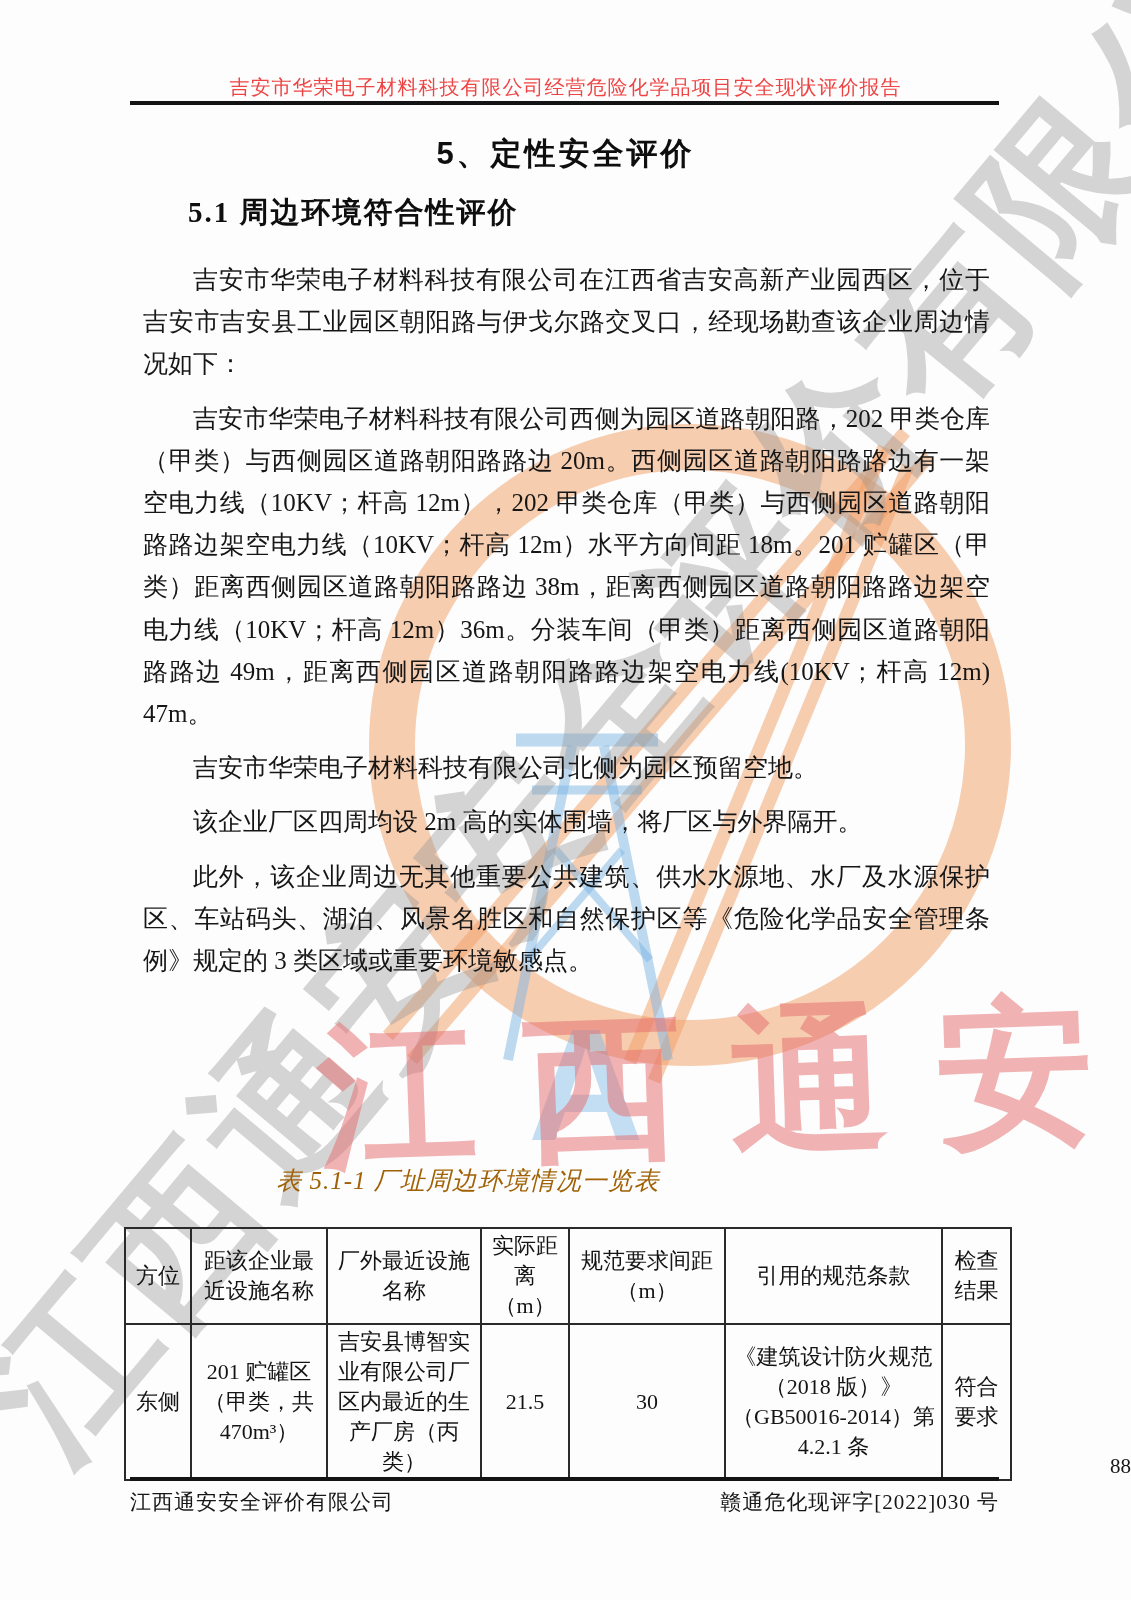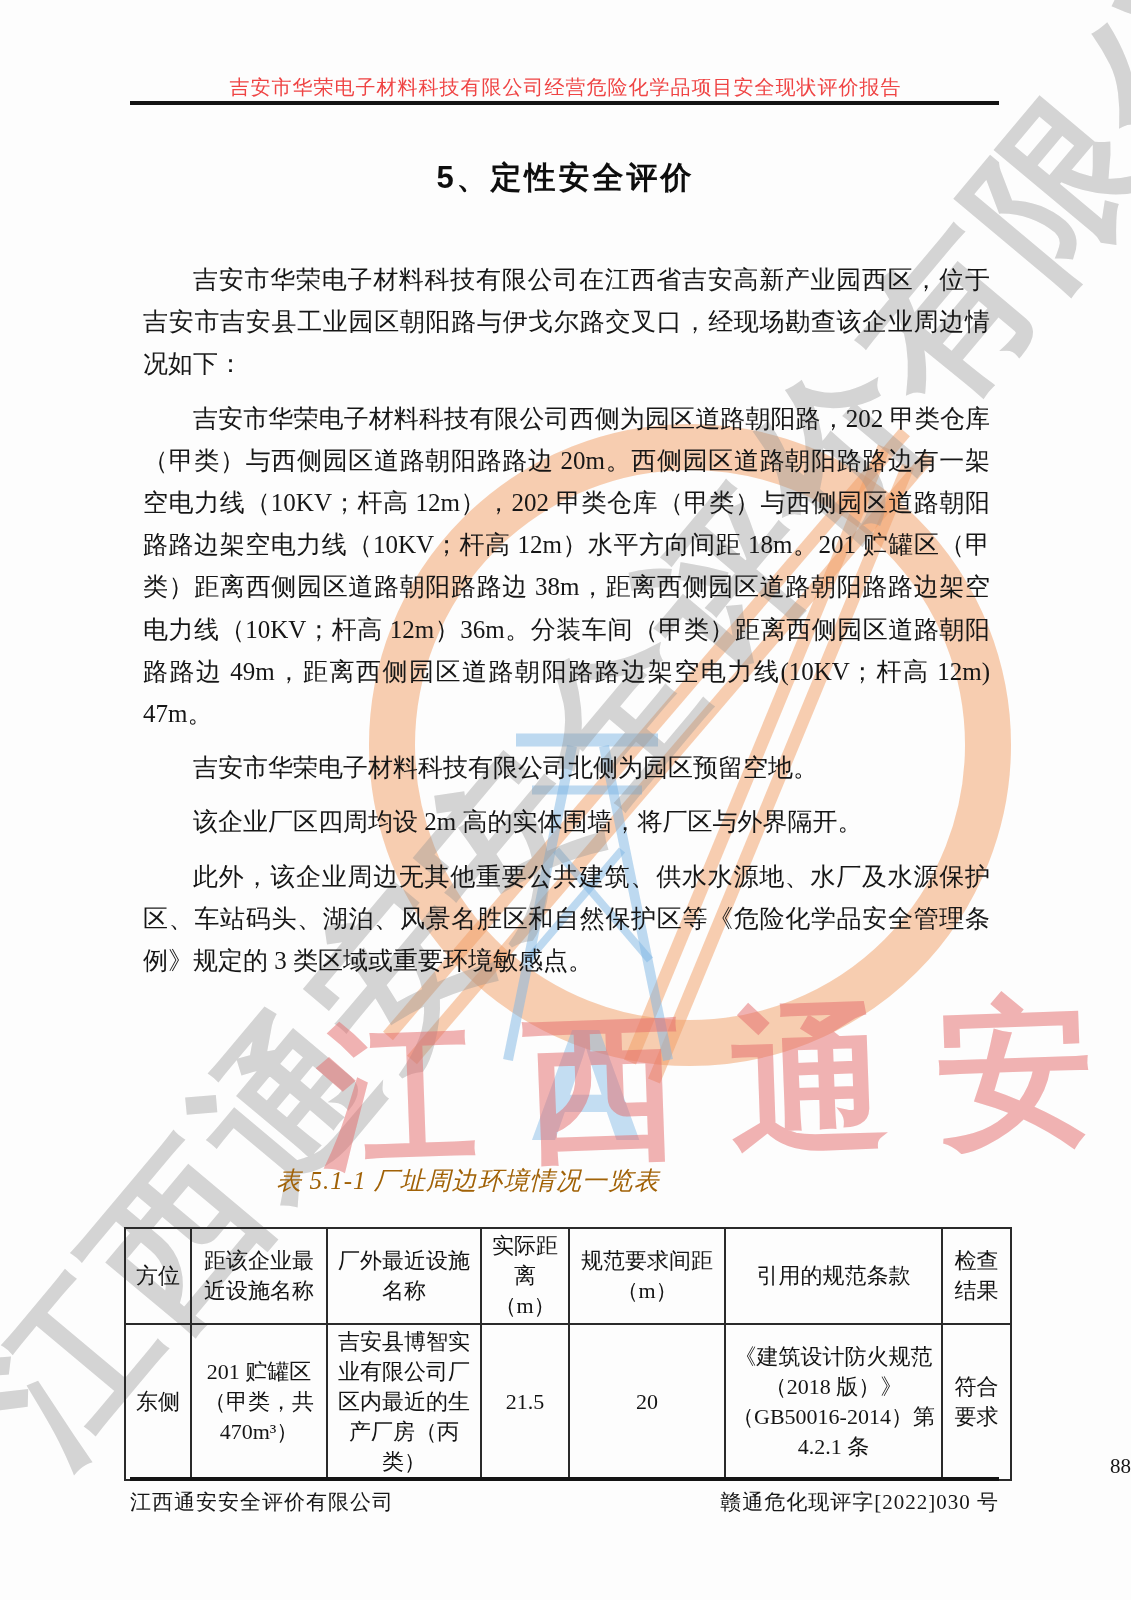--- a/index.html
+++ b/index.html
@@ -42,21 +42,21 @@
   }
   .rule {
     position:absolute; left:130px; width:869px; height:4px; background:#141414;
   }
   .rule-top { top:101px; }
   .rule-bottom { top:1477px; }
   .chapter-title {
     position:absolute; left:0; top:133px; width:1131px;
     text-align:center;
     font-family:"Liberation Sans","DejaVu Sans",sans-serif;
-    font-weight:bold; font-size:31px; letter-spacing:3px; color:#0e0e0e;margin-top:24px;
+    font-weight:bold; font-size:31px; letter-spacing:3px; color:#0e0e0e;
   }
   .section-title {
     position:absolute; left:188px; top:193px;
     font-weight:bold; font-size:29px; letter-spacing:2px; color:#0e0e0e;
   }
   .body-text {
     position:absolute; left:131px; top:247px; width:871px;
     font-size:25px; line-height:42.2px;
     text-align:justify;
   }
@@ -123,20 +123,21 @@
     <div class="wm-diagonal">江西通安安全评价有限公司</div>
     <div class="wm-red">江西通安</div>
   </div>
 
   <div class="content">
 
     <div class="header-title">吉安市华荣电子材料科技有限公司经营危险化学品项目安全现状评价报告</div>
     <div class="rule rule-top"></div>
 
     <div class="chapter-title">5、定性安全评价</div>
+    <div class="section-title">5.1 周边环境符合性评价</div>
 
     <div class="body-text">
       <p>吉安市华荣电子材料科技有限公司在江西省吉安高新产业园西区，位于吉安市吉安县工业园区朝阳路与伊戈尔路交叉口，经现场勘查该企业周边情况如下：</p>
       <p>吉安市华荣电子材料科技有限公司西侧为园区道路朝阳路，202 甲类仓库（甲类）与西侧园区道路朝阳路路边 20m。西侧园区道路朝阳路路边有一架空电力线（10KV；杆高 12m），202 甲类仓库（甲类）与西侧园区道路朝阳路路边架空电力线（10KV；杆高 12m）水平方向间距 18m。201 贮罐区（甲类）距离西侧园区道路朝阳路路边 38m，距离西侧园区道路朝阳路路边架空电力线（10KV；杆高 12m）36m。分装车间（甲类）距离西侧园区道路朝阳路路边 49m，距离西侧园区道路朝阳路路边架空电力线(10KV；杆高 12m) 47m。</p>
       <p>吉安市华荣电子材料科技有限公司北侧为园区预留空地。</p>
       <p>该企业厂区四周均设 2m 高的实体围墙，将厂区与外界隔开。</p>
       <p>此外，该企业周边无其他重要公共建筑、供水水源地、水厂及水源保护区、车站码头、湖泊、风景名胜区和自然保护区等《危险化学品安全管理条例》规定的 3 类区域或重要环境敏感点。</p>
     </div>
 
     <div class="table-caption">表 5.1-1 厂址周边环境情况一览表</div>
@@ -159,21 +160,21 @@
           <th>实际距离（m）</th>
           <th>规范要求间距（m）</th>
           <th>引用的规范条款</th>
           <th>检查结果</th>
         </tr>
         <tr class="data">
           <td>东侧</td>
           <td>201 贮罐区（甲类，共 470m³）</td>
           <td>吉安县博智实业有限公司厂区内最近的生产厂房（丙类）</td>
           <td>21.5</td>
-          <td>20</td>
+          <td>30</td>
           <td>《建筑设计防火规范（2018 版）》（GB50016-2014）第 4.2.1 条</td>
           <td>符合要求</td>
         </tr>
       </tbody>
     </table>
 
     <div class="page-number">88</div>
     <div class="rule rule-bottom"></div>
     <div class="footer-left">江西通安安全评价有限公司</div>
     <div class="footer-right">赣通危化现评字[2022]030 号</div>

